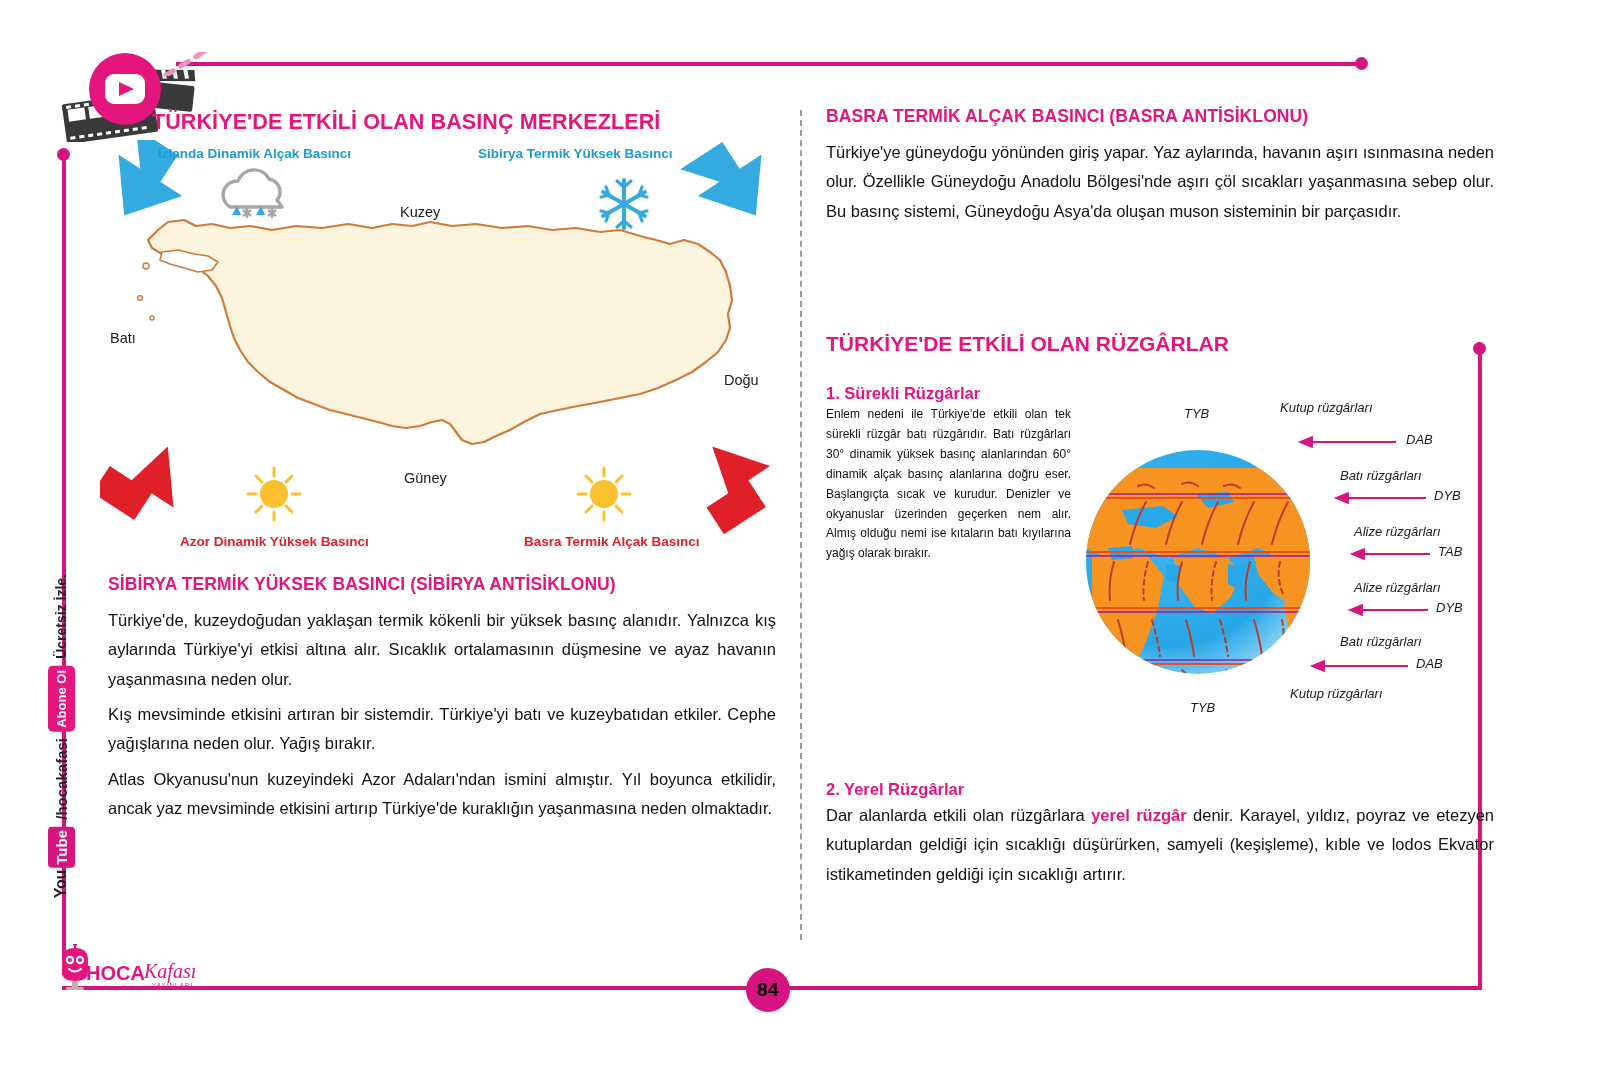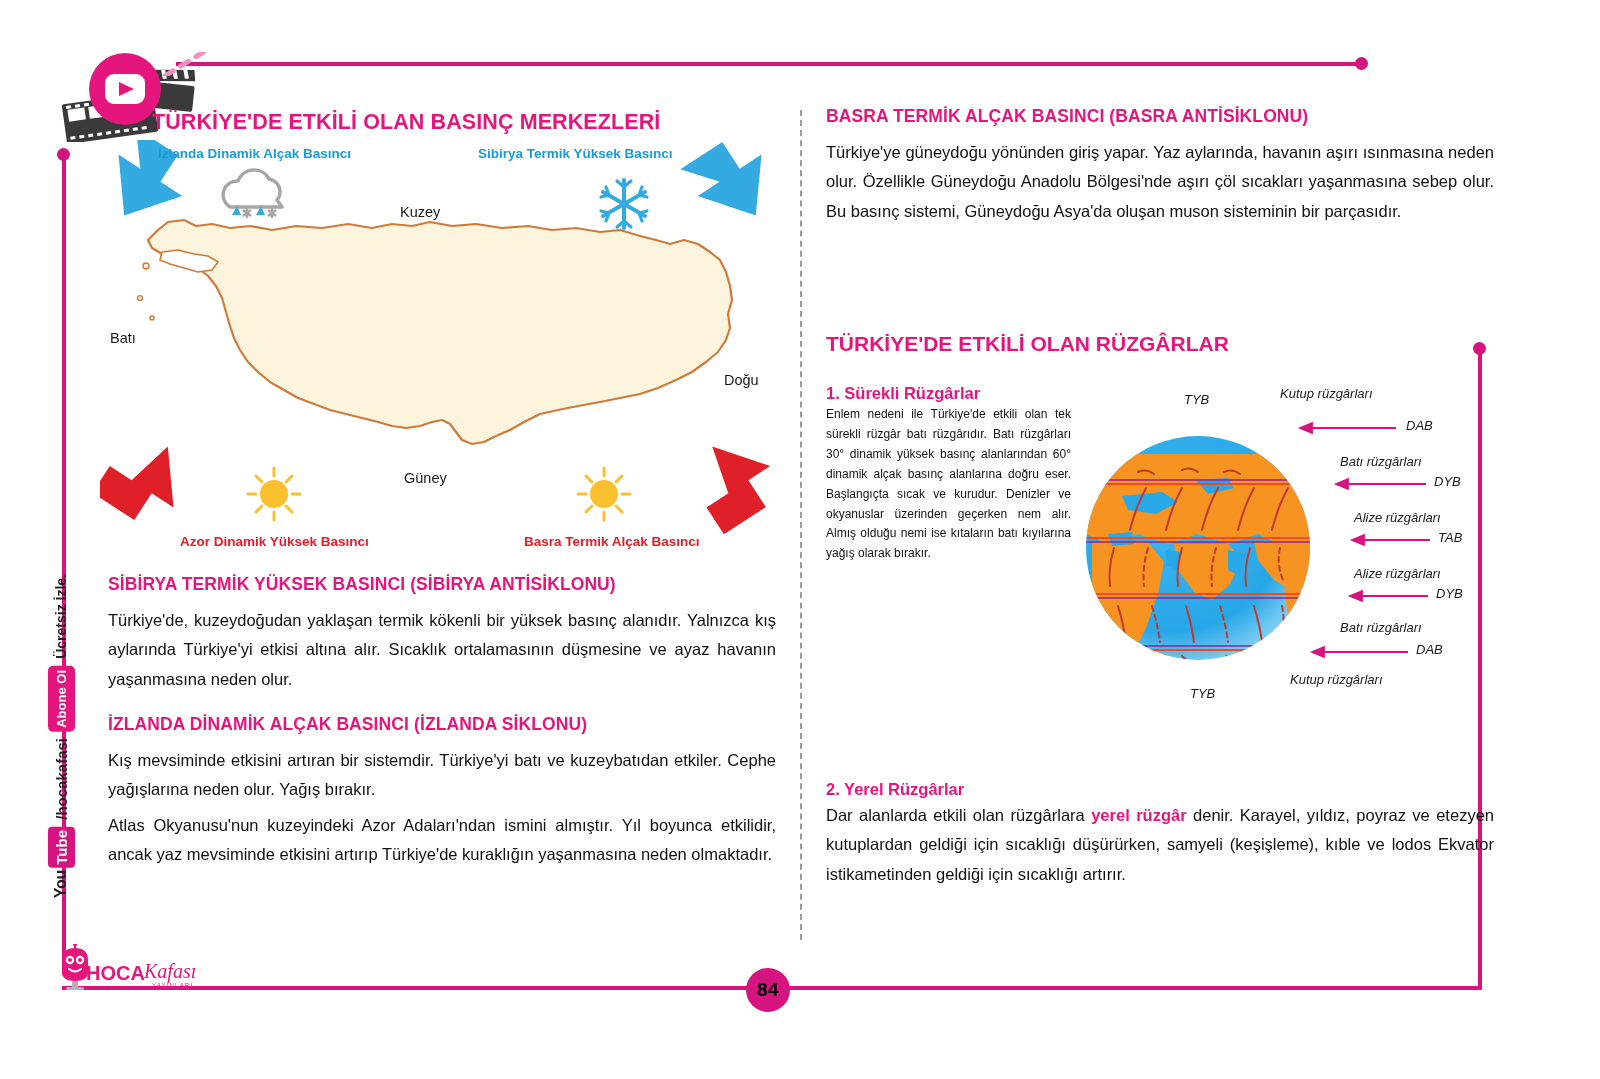--- a/index.html
+++ b/index.html
@@ -129,21 +129,21 @@
   p.body.last { margin-bottom: 0; }
   .hl { color: #e5157e; font-weight: bold; }
 
   
   .wind-head { position: absolute; left: 826px; top: 332px; }
   .wind-head h3 { font-size: 21px; font-weight: bold; color: #e5157e; margin: 0; }
 
   .wind-body { position: absolute; left: 826px; top: 384px; width: 245px; }
   .wind-body p.body { font-size: 12px; line-height: 1.66; }
 
-  .globe-wrap { position: absolute; left: 1078px; top: 384px; width: 420px; height: 320px; }
+  .globe-wrap { position: absolute; left: 1078px; top: 398px; width: 420px; height: 320px; }
 
   .globe-label {
     position: absolute; font-size: 13px; font-style: italic; color: #1a1a1a;
     white-space: nowrap;
   }
 
   .local-wind { position: absolute; left: 826px; top: 780px; width: 668px; }
 
   
   .brand-logo { position: absolute; left: 56px; top: 944px; width: 140px; height: 50px; }
@@ -345,21 +345,20 @@
   <span class="map-label lbl-dir" style="left:300px; top:64px;">Kuzey</span>
   <span class="map-label lbl-dir" style="left:304px; top:330px;">Güney</span>
   <span class="map-label lbl-dir" style="left:10px;  top:190px;">Batı</span>
   <span class="map-label lbl-dir" style="left:624px; top:190px;margin-top:42px;">Doğu</span>
 </div>
 
 <div class="col-left">
   <h3 class="sec">SİBİRYA TERMİK YÜKSEK BASINCI (SİBİRYA ANTİSİKLONU)</h3>
   <p class="body">Türkiye'de, kuzeydoğudan yaklaşan termik kökenli bir yüksek basınç alanıdır. Yalnızca kış aylarında Türkiye'yi etkisi altına alır. Sıcaklık ortalamasının düşmesine ve ayaz havanın yaşanmasına neden olur.</p>
 
-  <h3 class="sec gap">İZLANDA DİNAMİK ALÇAK BASINCI (İZLANDA SİKLONU)</h3>
   <p class="body">Kış mevsiminde etkisini artıran bir sistemdir. Türkiye'yi batı ve kuzeybatıdan etkiler. Cephe yağışlarına neden olur. Yağış bırakır.</p>
 
   <p class="body last">Atlas Okyanusu'nun kuzeyindeki Azor Adaları'ndan ismini almıştır. Yıl boyunca etkilidir, ancak yaz mevsiminde etkisini artırıp Türkiye'de kuraklığın yaşanmasına neden olmaktadır.</p>
 </div>
 
 <div class="col-right">
   <h3 class="sec">BASRA TERMİK ALÇAK BASINCI (BASRA ANTİSİKLONU)</h3>
   <p class="body last">Türkiye'ye güneydoğu yönünden giriş yapar. Yaz aylarında, havanın aşırı ısınmasına neden olur. Özellikle Güneydoğu Anadolu Bölgesi'nde aşırı çöl sıcakları yaşanmasına sebep olur. Bu basınç sistemi, Güneydoğu Asya'da oluşan muson sisteminin bir parçasıdır.</p>
 </div>
 

